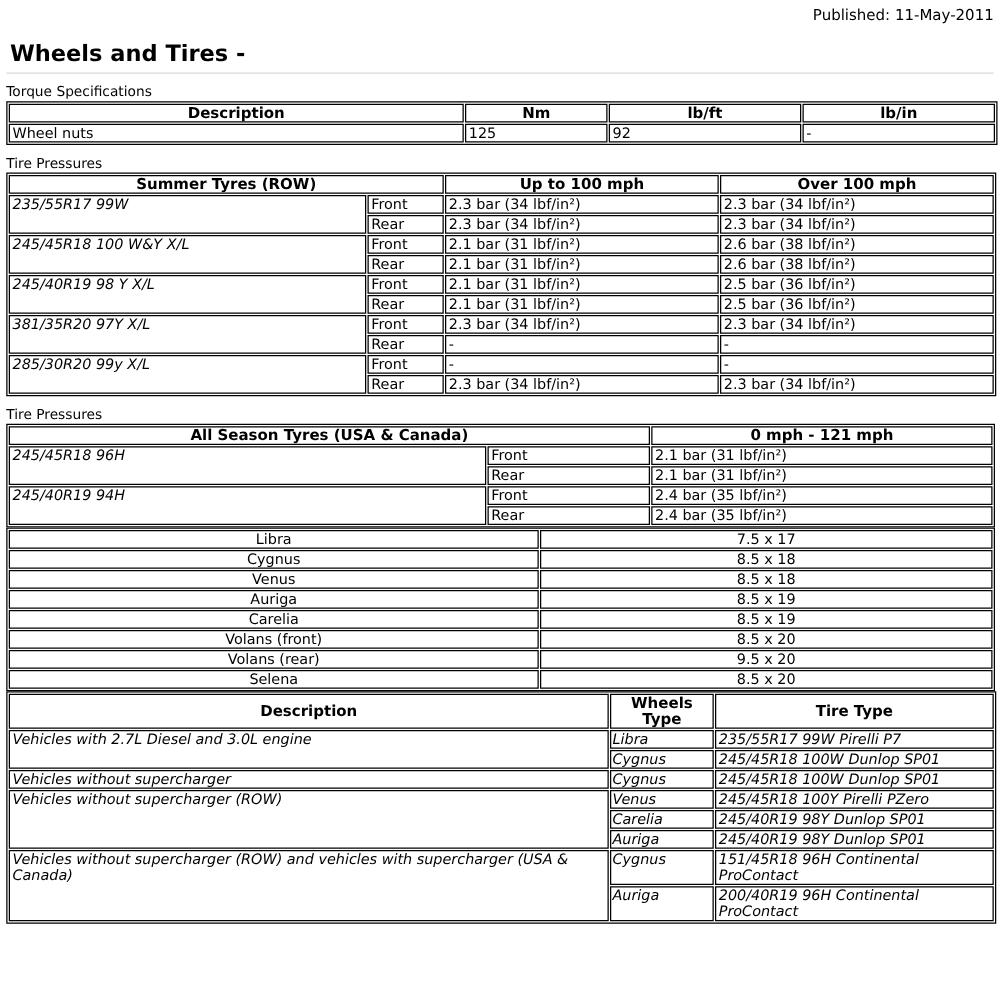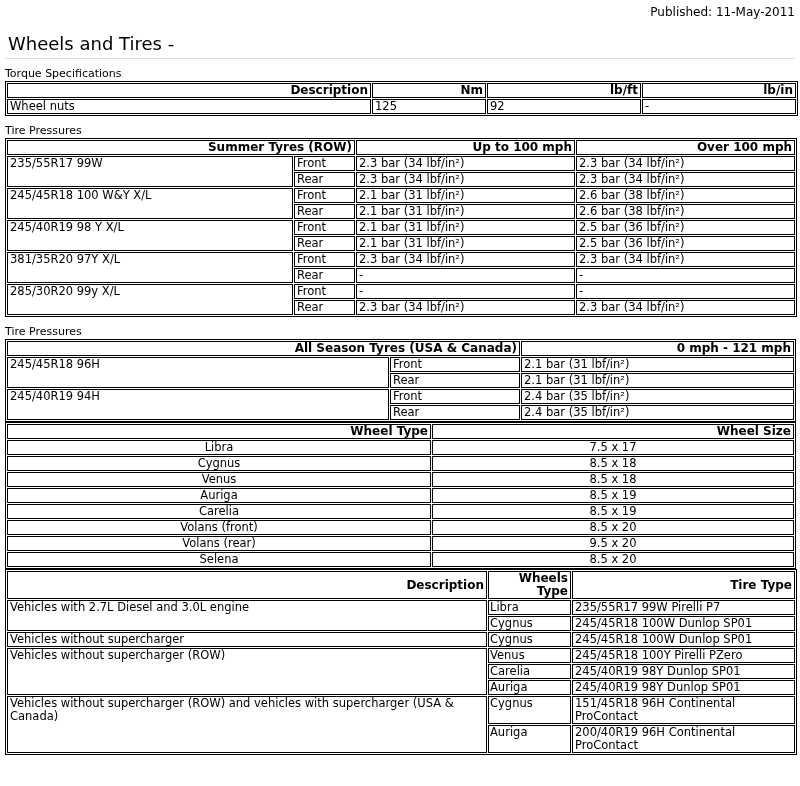--- a/index.html
+++ b/index.html
@@ -12,21 +12,21 @@
   .page { padding: 3px 5px 6px 5px; }
 
   .published {
     text-align: right;
     font-size: 12px;
     line-height: 14px;
     margin: 2px 0 14px 0;
   }
   .title {
     font-size: 18px;
-    font-weight: normal;
+    font-weight: bold;
     margin: 3px 0 0 3px;
     line-height: 21px;
   }
   .title-rule {
     border-bottom: 1px solid #d9d9d9;
     height: 5px;
     margin-bottom: 2px;
   }
   .section-heading {
     font-size: 11px;
@@ -48,26 +48,26 @@
     font-size: 11.5px;
     line-height: 13px;
     padding: 0 2px;
     overflow: hidden;
     text-align: left;
     vertical-align: middle;
     word-wrap: break-word;
   }
   th {
     font-weight: bold;
-    text-align: right;
+    text-align: center;
     font-size: 12px;
     margin-top: 27px;
   }
   td.center { text-align: center; }
-  td.top { vertical-align: top; }
+  td.top { vertical-align: top; font-style: italic; }
   .wheel-cell { padding: 0 1px; }
 </style>
 </head>
 <body>
 
 <div class="page">
 
   <div class="published">Published: 11-May-2011</div>
   <div class="title">Wheels and Tires -</div>
   <div class="title-rule"></div>
@@ -205,24 +205,20 @@
     </tr>
   </tbody>
     </table>
 
   <table>
     <colgroup>
         <col style="width:424px">
         <col style="width:362px">
       </colgroup>
     <tbody>
-        <tr>
-      <th>Wheel Type</th>
-      <th>Wheel Size</th>
-    </tr>
     <tr>
       <td class="center">Libra</td>
       <td class="center">7.5 x 17</td>
     </tr>
     <tr>
       <td class="center">Cygnus</td>
       <td class="center">8.5 x 18</td>
     </tr>
     <tr>
       <td class="center">Venus</td>

